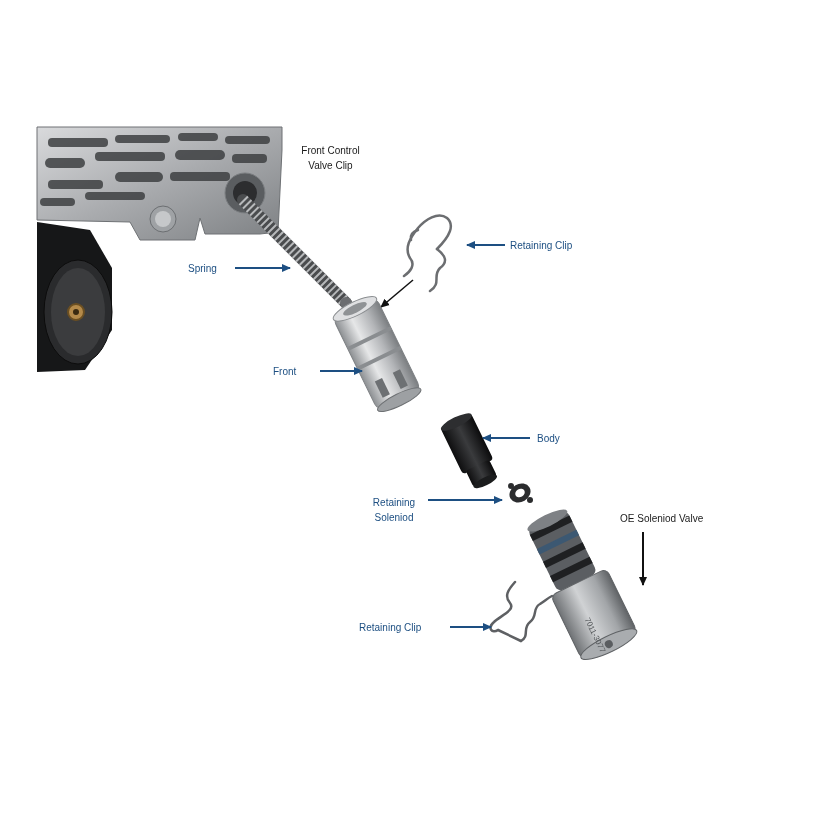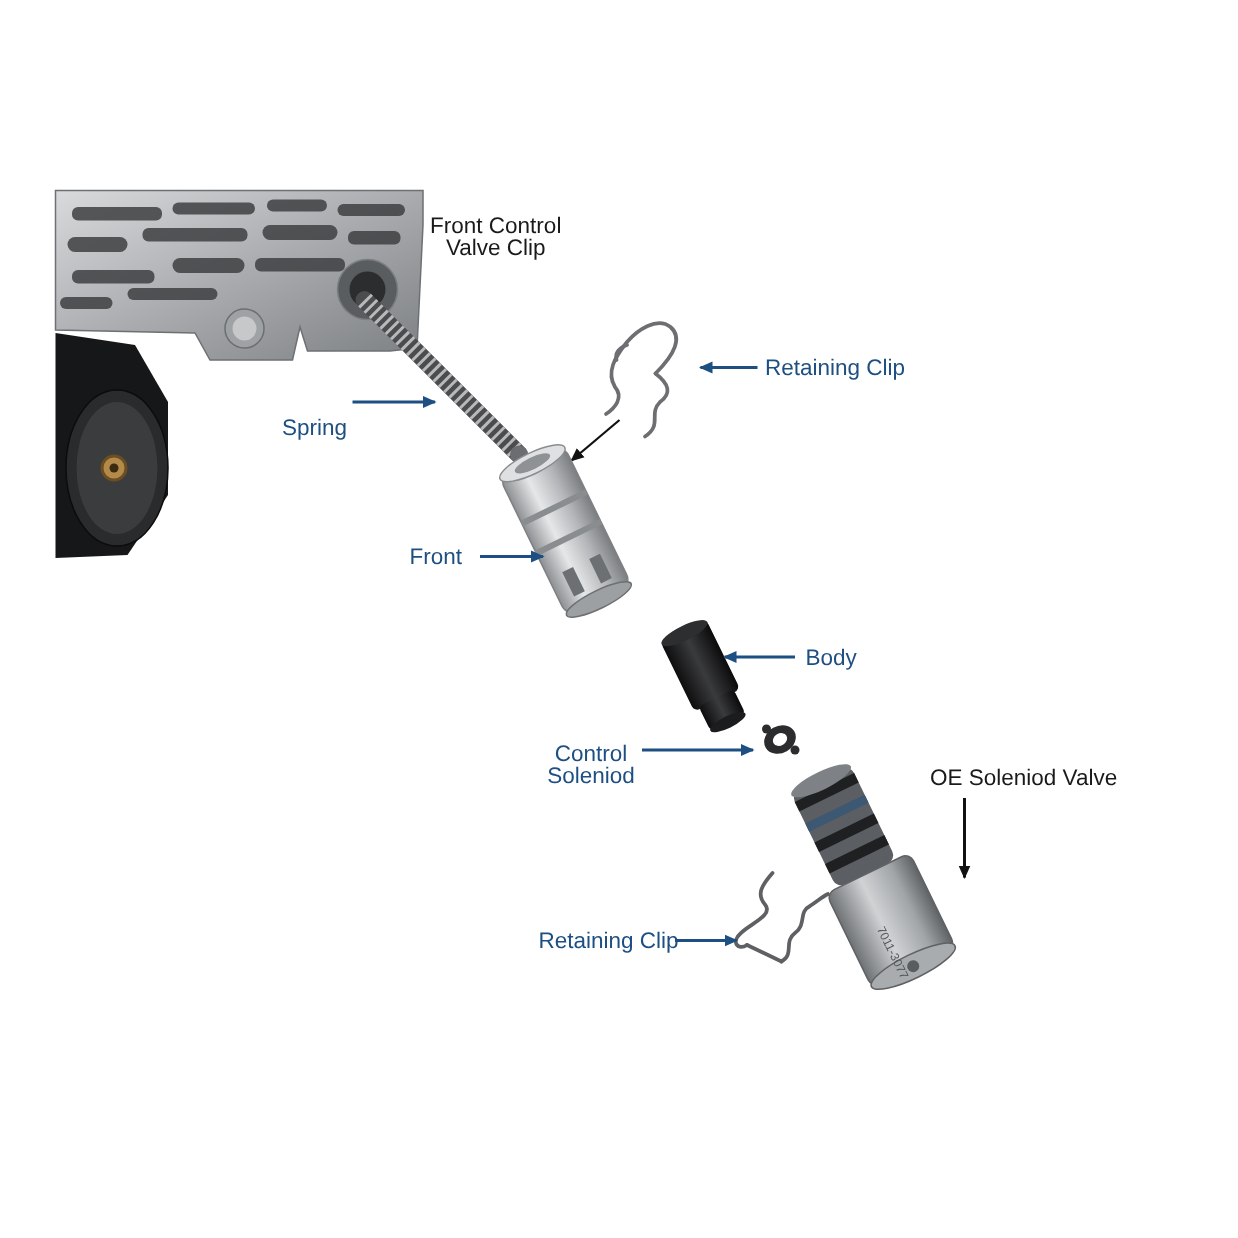--- a/index.html
+++ b/index.html
@@ -1,18 +1,18 @@
 <!DOCTYPE html>
 <html><head>
 <meta charset="utf-8">
 <style>
   html, body { margin: 0; padding: 0; background: #ffffff; }
   #stage { position: relative; width: 825px; height: 825px; overflow: hidden; background: #ffffff; font-family: "Liberation Sans", sans-serif; }
   svg.art { position: absolute; left: 0; top: 0; }
-  .lbl { position: absolute; font-size: 15px; line-height: 15px; white-space: nowrap; }
+  .lbl { position: absolute; font-size: 10px; line-height: 15px; white-space: nowrap; }
   .blue { color: #1d4f82; }
   .black { color: #1a1a1a; }
   .center { text-align: center; }
 </style>
 </head>
 <body>
 
 <div id="stage">
 
   <svg class="art" width="825" height="825" viewBox="0 0 825 825">
@@ -144,28 +144,28 @@
     <line x1="643" y1="532" x2="643" y2="585" stroke="#111" stroke-width="2" marker-end="url(#arrBlack)"></line>
   </svg>
 
   <div class="lbl black center" style="left:283px; top:143px; width:95px;">
     <div>Front Control</div>
     <div>Valve Clip</div>
   </div>
 
   <div class="lbl blue" style="left:510px; top:238px;">Retaining Clip</div>
 
-  <div class="lbl blue" style="left:188px; top:278px;">Spring</div>
+  <div class="lbl blue" style="left:188px; top:261px;">Spring</div>
 
   <div class="lbl blue" style="left:273px; top:364px;">Front</div>
 
   <div class="lbl blue" style="left:537px; top:431px;">Body</div>
 
   <div class="lbl blue center" style="left:361px; top:495px; width:66px;">
-    <div>Control</div>
+    <div>Retaining</div>
     <div>Soleniod</div>
   </div>
 
   <div class="lbl black" style="left:620px; top:511px;">OE Soleniod Valve</div>
 
   <div class="lbl blue" style="left:359px; top:620px;">Retaining Clip</div>
 
 </div>
 
 </body></html>

